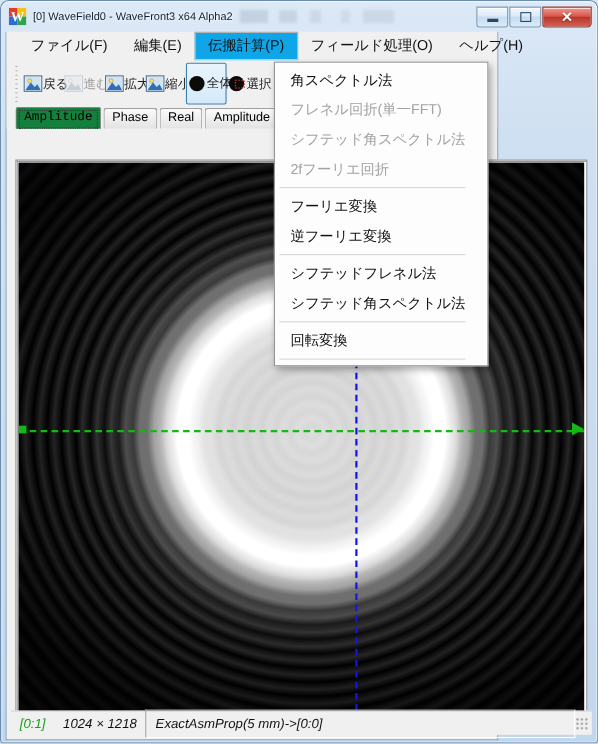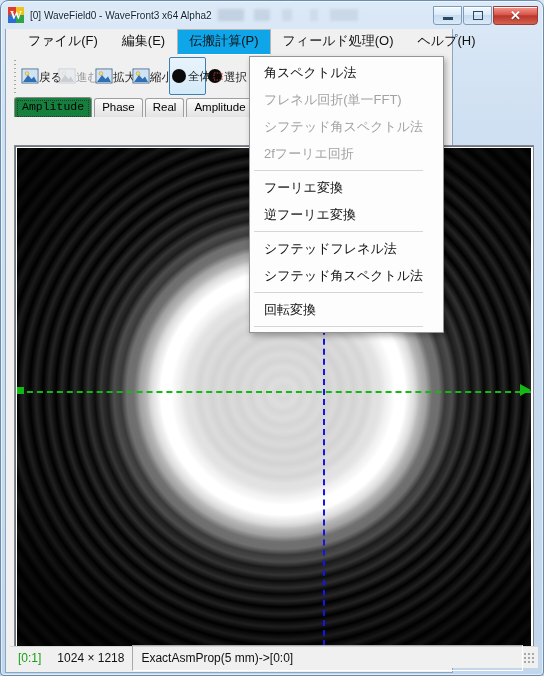--- a/index.html
+++ b/index.html
@@ -215,21 +215,21 @@
 
   
   .statusbar {
     position:absolute; left:4px; bottom:4px; width:528px; height:22px;
     background:#f0f0f0;
     border-top:1px solid #d7d7d7;
     display:flex; align-items:center;
   }
   .sb-cell {
     height:20px; display:flex; align-items:center;
-    font-size:12px; color:#111; padding:12px 8px;
+    font-size:12px; color:#111; padding:12px 8px;font-style:italic;
   }
   .sb-cell.sunken {
     border-left:1px solid #a9a9a9; border-top:1px solid #a9a9a9;
     border-right:1px solid #ffffff; border-bottom:1px solid #ffffff;
   }
   .sb-green { color:#18a018; }
   .sb-grip {
     margin-left:auto; margin-right:3px; width:12px; height:12px;
     background-image: radial-gradient(#a0a0a0 1px, transparent 1.2px);
     background-size:4px 4px; opacity:.9;

